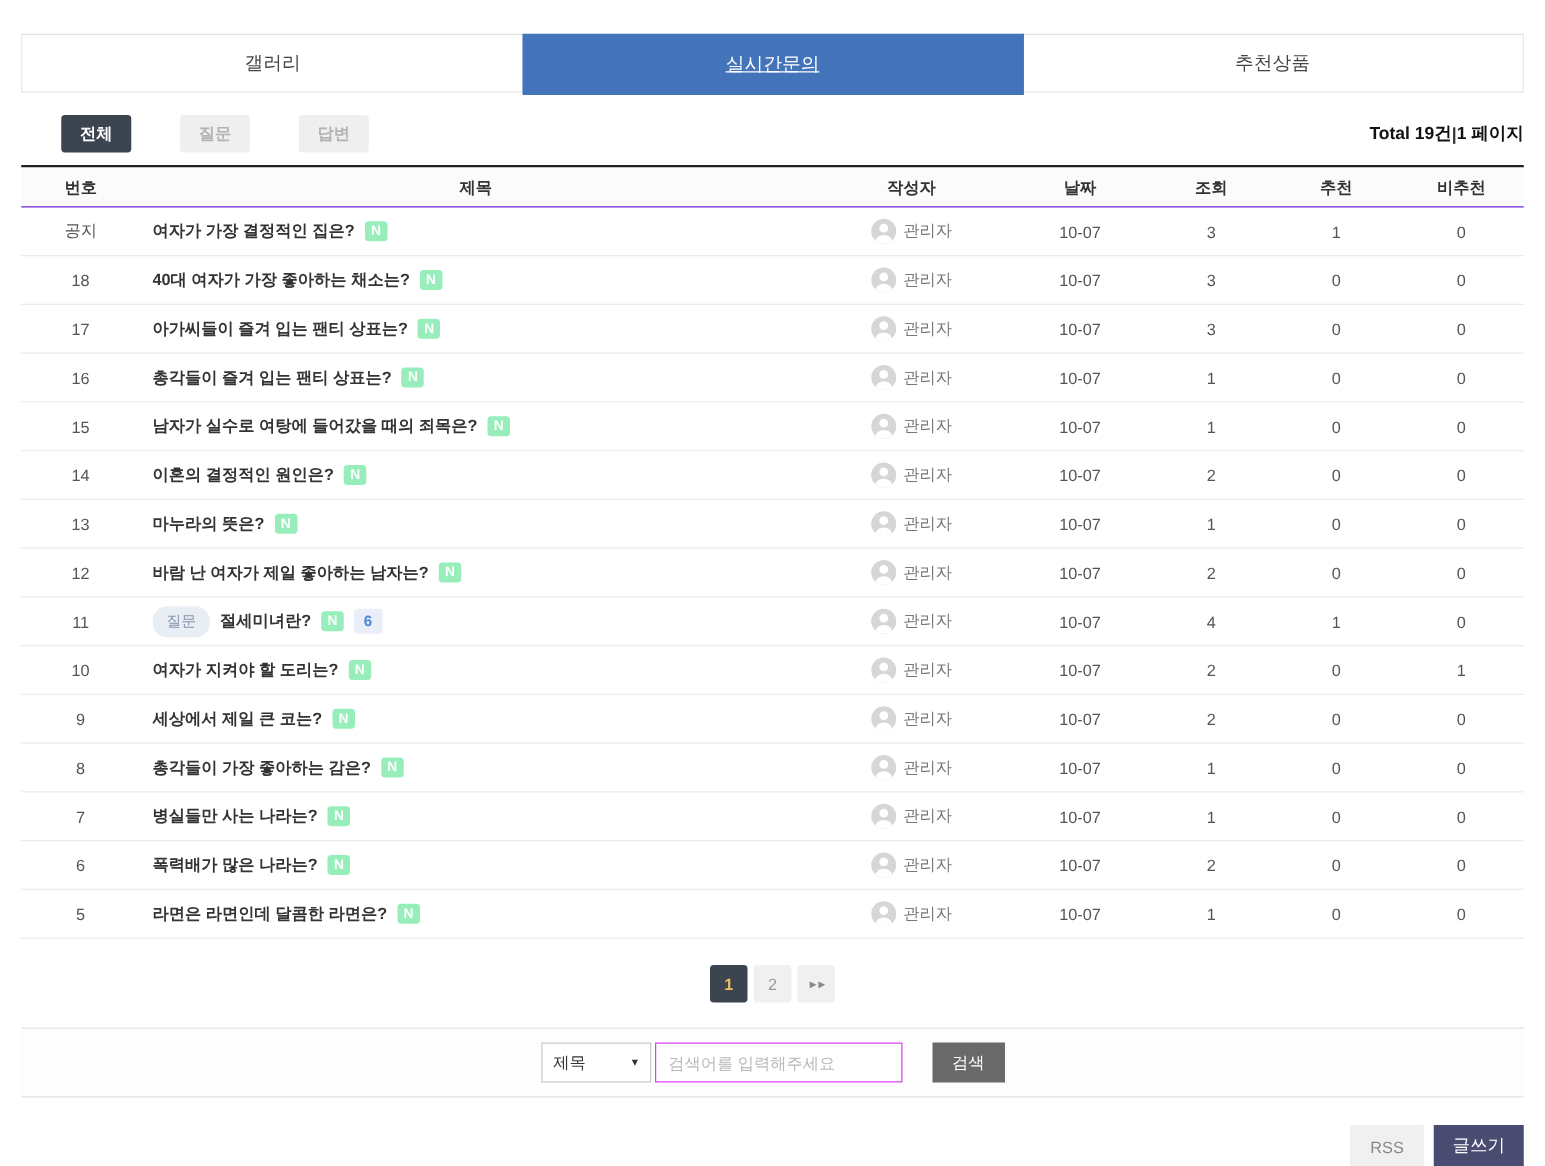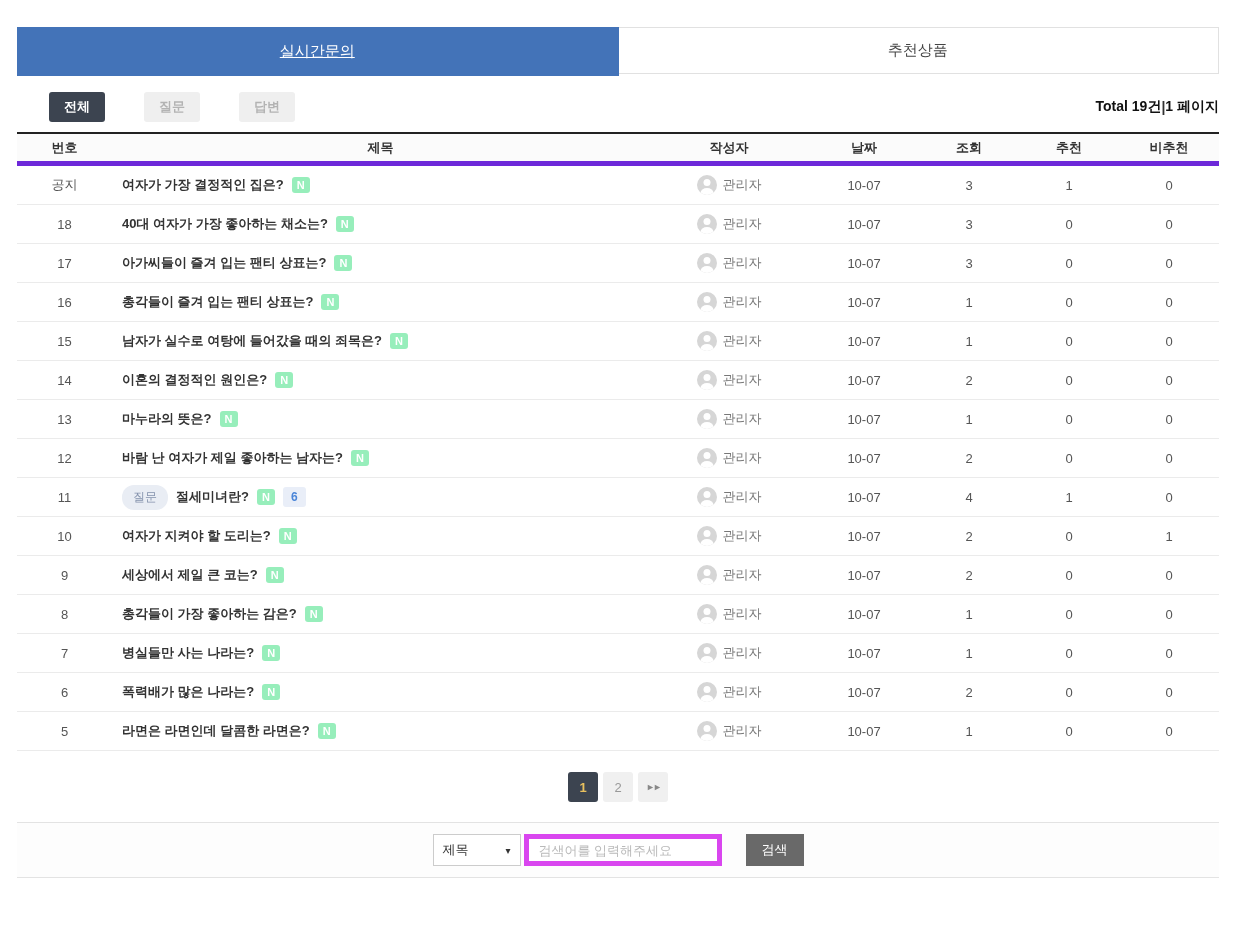--- a/index.html
+++ b/index.html
@@ -19,21 +19,21 @@
   .filter-btn { height:30px; padding:0 15px; margin-right:7px; border-radius:3px;
                 font-size:13px; font-weight:bold; display:flex; align-items:center;
                 background:#efefef; color:#b3b3b3; cursor:pointer; border:none;margin-left:32px; }
   .filter-btn.active { background:#3c4450; color:#fff; }
   .total-info { margin-left:auto; font-size:14px; font-weight:bold; color:#111; display:flex; align-items:center; }
   .total-info .sep { color:#333; font-weight:bold; }
 
   
   .board { margin-top:10px; border-top:2px solid #222; }
   .thead { display:flex; height:32px; align-items:center; background:#fbfbfb;
-           border-bottom:5px solid #6d28d9; font-size:13px; font-weight:bold; color:#333; }
+           border-bottom:1px solid #6d28d9; font-size:13px; font-weight:bold; color:#333; }
   .tr { display:flex; height:39px; align-items:center; border-bottom:1px solid #ebebeb; font-size:13px; color:#555; }
   .col-no { width:95px; text-align:center; flex:none; }
   .col-title { flex:1; display:flex; align-items:center; gap:8px; padding:0 10px; min-width:0; text-align:left; }
   .thead .col-title { justify-content:center; }
   .col-author { width:160px; flex:none; display:flex; align-items:center; justify-content:center; gap:6px; }
   .thead .col-author { display:block; text-align:center; }
   .col-date { width:110px; flex:none; text-align:center; }
   .col-views, .col-up, .col-down { width:100px; flex:none; text-align:center; }
 
   .post-title { font-weight:600; color:#333; text-decoration:none; cursor:pointer; white-space:nowrap; overflow:hidden; text-overflow:ellipsis; }
@@ -54,38 +54,41 @@
               font-size:13px; display:flex; align-items:center; justify-content:center; cursor:pointer; }
   .page-btn.active { background:#3c4450; color:#e8c05e; font-weight:bold; }
   .page-next { letter-spacing:-2px; font-size:9px; color:#888; }
 
   
   .search-bar { margin-top:20px; border-top:1px solid #e3e3e3; border-bottom:1px solid #e3e3e3;
                 background:#fdfdfd; padding:11px 0; display:flex; justify-content:center; align-items:center; }
   .search-select { width:88px; height:32px; border:1px solid #ccc; background:#fff; display:flex;
                    align-items:center; justify-content:space-between; padding:0 9px; font-size:13px; color:#333; cursor:pointer; }
   .chevron { font-size:10px; color:#333; }
-  .search-input { width:198px; height:32px; border:5px solid #d946ef; margin-left:3px; padding:0 10px; font-size:13px; color:#333;
+  .search-input { width:198px; height:32px; border:1px solid #d946ef; margin-left:3px; padding:0 10px; font-size:13px; color:#333;
                   font-family:"Liberation Sans", sans-serif; }
   .search-input::placeholder { color:#b9b9b9; }
   .search-btn { height:32px; width:58px; margin-left:24px; border:none; background:#696969; color:#fff;
                 font-size:13px; cursor:pointer; }
 
   
   .footer-actions { display:flex; justify-content:flex-end; gap:8px; margin-top:22px; }
   .rss-btn { background:#f0f0f0; color:#888; border:none; font-size:13px; padding:0 16px; height:34px; cursor:pointer; }
   .write-btn { background:#4a4b70; color:#fff; border:none; font-size:14px; padding:0 15px; height:34px; cursor:pointer; }
 </style>
 </head>
 <body>
 
 <div class="wrap">
 
   <div class="tabbar">
 
+      <div class="tab">
+        <span>갤러리</span>
+      </div>
 
       <div class="tab active">
         <span>실시간문의</span>
       </div>
 
       <div class="tab">
         <span>추천상품</span>
       </div>
     </div>
 
@@ -413,14 +416,18 @@
 
   <div class="search-bar">
     <div class="search-select">
       <span>제목</span>
       <span class="chevron">▾</span>
     </div>
     <input class="search-input" type="text" placeholder="검색어를 입력해주세요" style="">
     <button class="search-btn">검색</button>
   </div>
 
+  <div class="footer-actions">
+    <button class="rss-btn">RSS</button>
+    <button class="write-btn">글쓰기</button>
+  </div>
 
 </div>
 
 </body></html>

